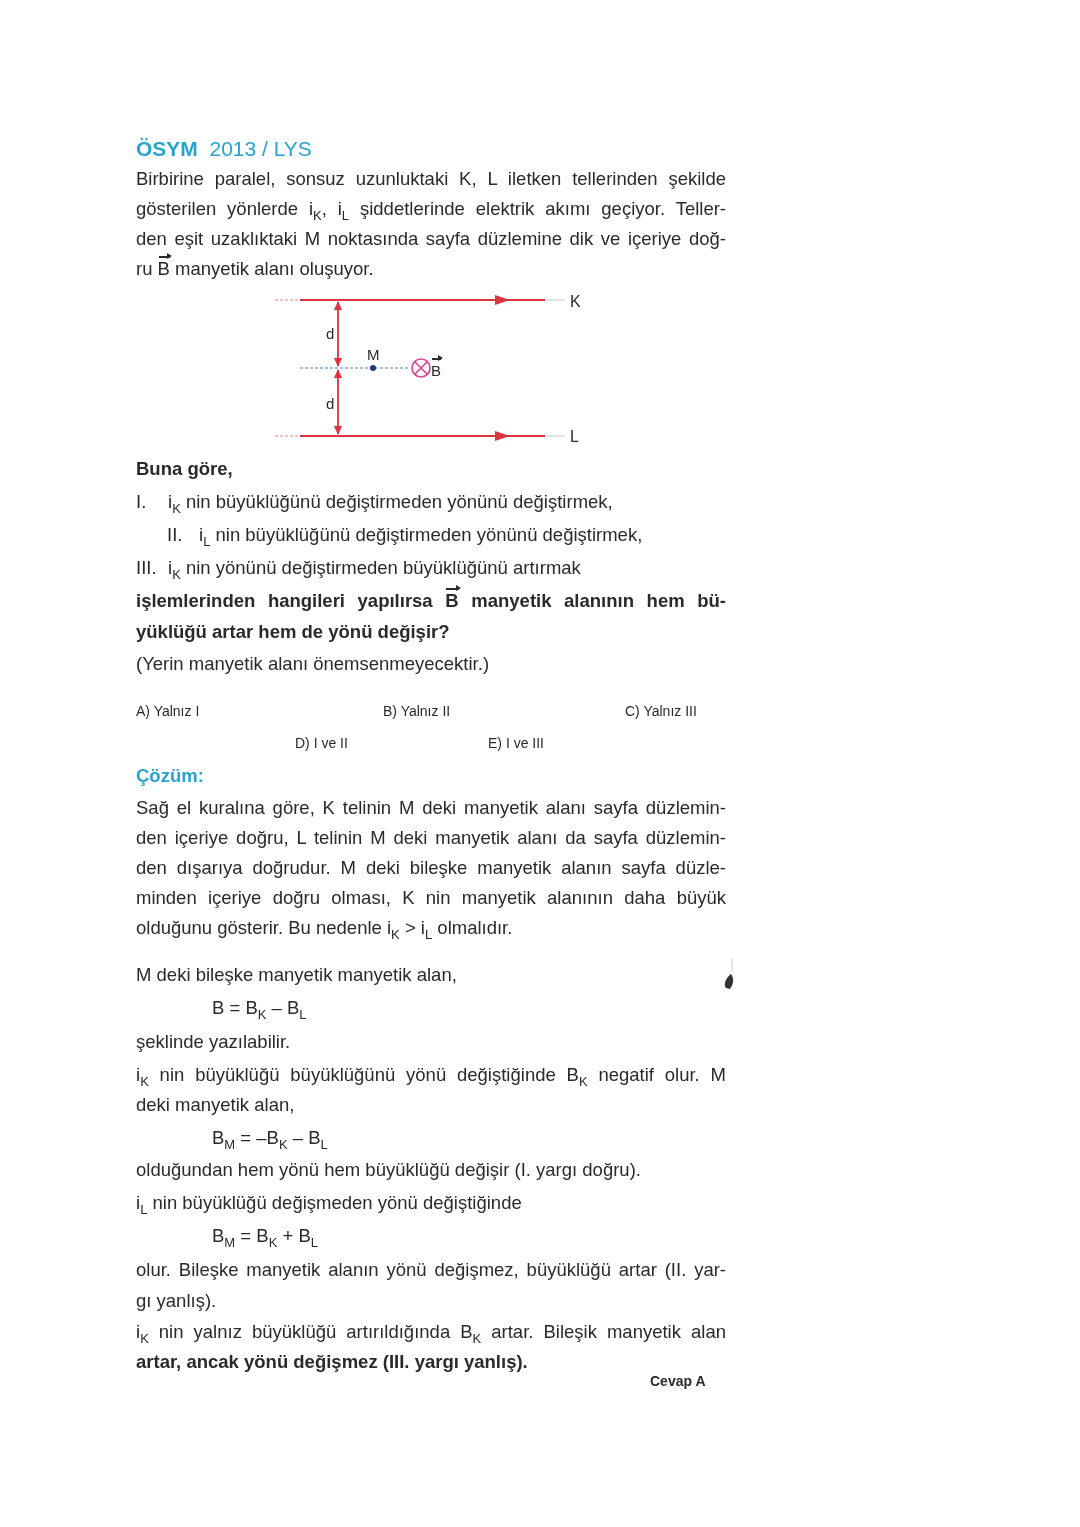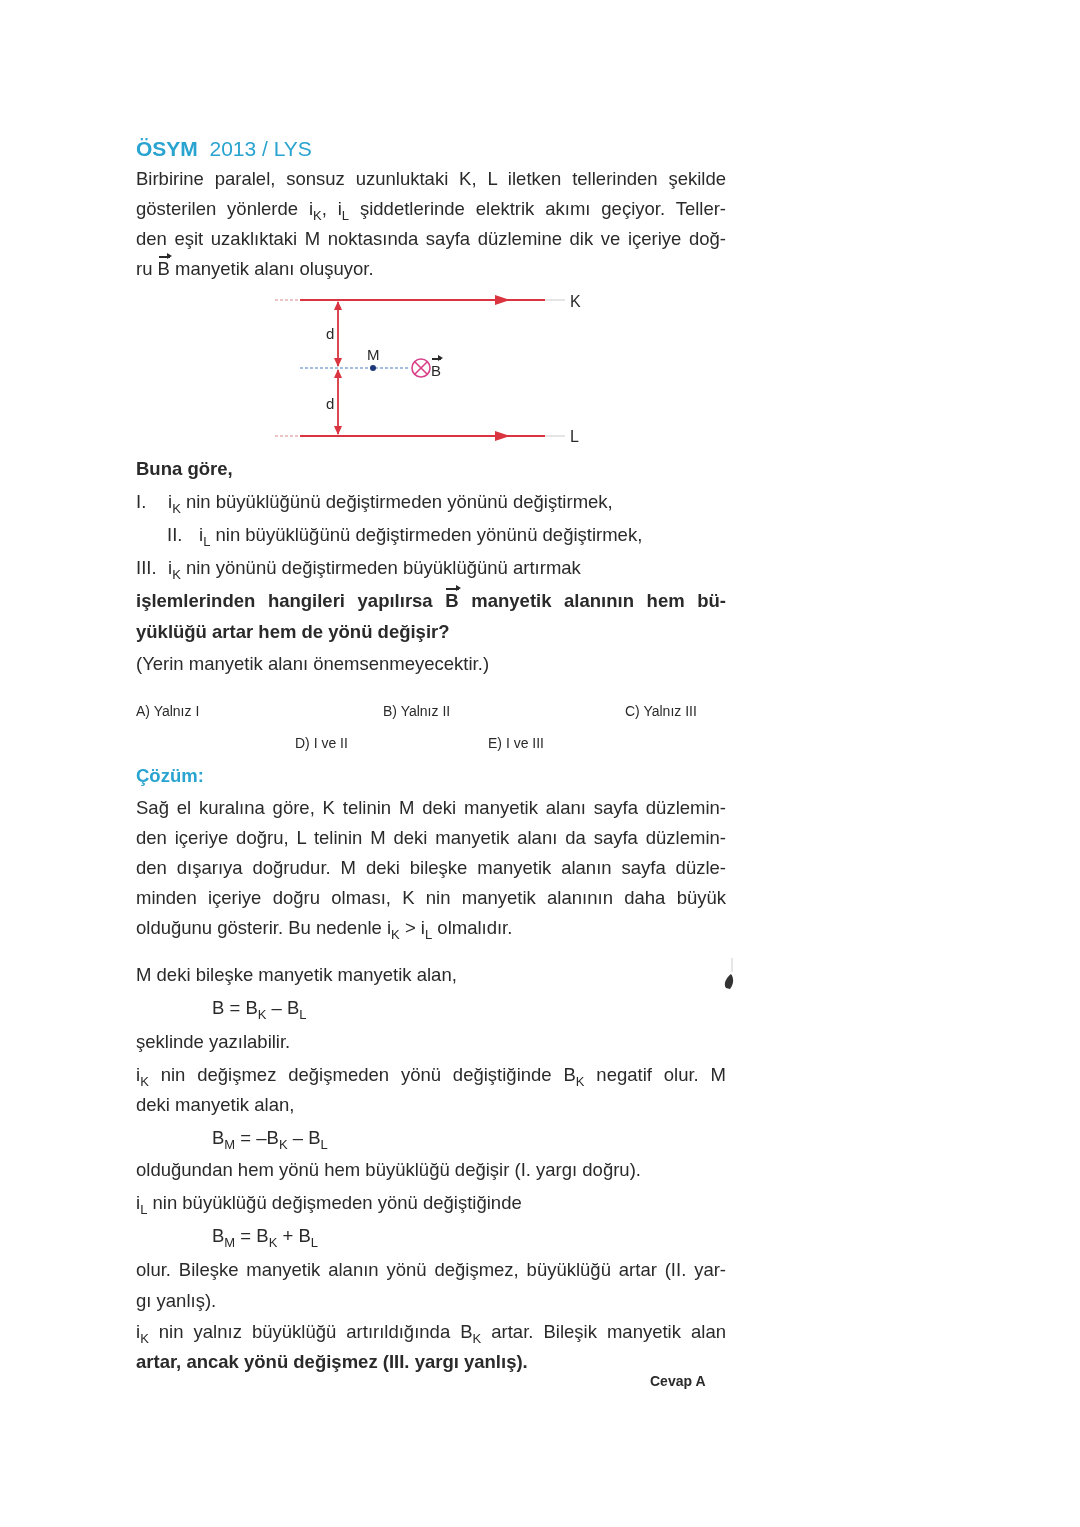--- a/index.html
+++ b/index.html
@@ -87,21 +87,21 @@
 <div class="line blue" style="top:765px;">Çözüm:</div>
 <div class="line just" style="top:797px;">Sağ el kuralına göre, K telinin M deki manyetik alanı sayfa düzlemin-</div>
 <div class="line just" style="top:827px;">den içeriye doğru, L telinin M deki manyetik alanı da sayfa düzlemin-</div>
 <div class="line just" style="top:857px;">den dışarıya doğrudur. M deki bileşke manyetik alanın sayfa düzle-</div>
 <div class="line just" style="top:887px;">minden içeriye doğru olması, K nin manyetik alanının daha büyük</div>
 <div class="line" style="top:917px;"><span>olduğunu gösterir. Bu nedenle i</span><sub>K</sub><span> &gt; i</span><sub>L</sub><span> olmalıdır.</span></div>
 
 <div class="line" style="top:964px;">M deki bileşke manyetik manyetik alan,</div>
 <div class="eq" style="top:997px;"><span>B = B</span><sub>K</sub><span> – B</span><sub>L</sub></div>
 <div class="line" style="top:1031px;">şeklinde yazılabilir.</div>
-<div class="line just" style="top:1064px;"><span>i</span><sub>K</sub><span> nin değişmez değişmeden yönü değiştiğinde B</span><sub>K</sub><span> negatif olur. M</span></div>
+<div class="line just" style="top:1064px;"><span>i</span><sub>K</sub><span> nin büyüklüğü büyüklüğünü yönü değiştiğinde B</span><sub>K</sub><span> negatif olur. M</span></div>
 <div class="line" style="top:1094px;">deki manyetik alan,</div>
 <div class="eq" style="top:1127px;"><span>B</span><sub>M</sub><span> = –B</span><sub>K</sub><span> – B</span><sub>L</sub></div>
 <div class="line" style="top:1159px;">olduğundan hem yönü hem büyüklüğü değişir (I. yargı doğru).</div>
 <div class="line" style="top:1192px;"><span>i</span><sub>L</sub><span> nin büyüklüğü değişmeden yönü değiştiğinde</span></div>
 <div class="eq" style="top:1225px;"><span>B</span><sub>M</sub><span> = B</span><sub>K</sub><span> +  B</span><sub>L</sub></div>
 <div class="line just" style="top:1259px;">olur. Bileşke manyetik alanın yönü değişmez, büyüklüğü artar (II. yar-</div>
 <div class="line" style="top:1290px;">gı yanlış).</div>
 <div class="line just" style="top:1321px;"><span>i</span><sub>K</sub><span> nin yalnız büyüklüğü artırıldığında B</span><sub>K</sub><span> artar. Bileşik manyetik alan</span></div>
 <div class="line" style="top:1351px;font-weight:bold;">artar, ancak yönü değişmez (III. yargı yanlış).</div>
 <div class="ans bold" style="left:650px;top:1370px;">Cevap A</div>

